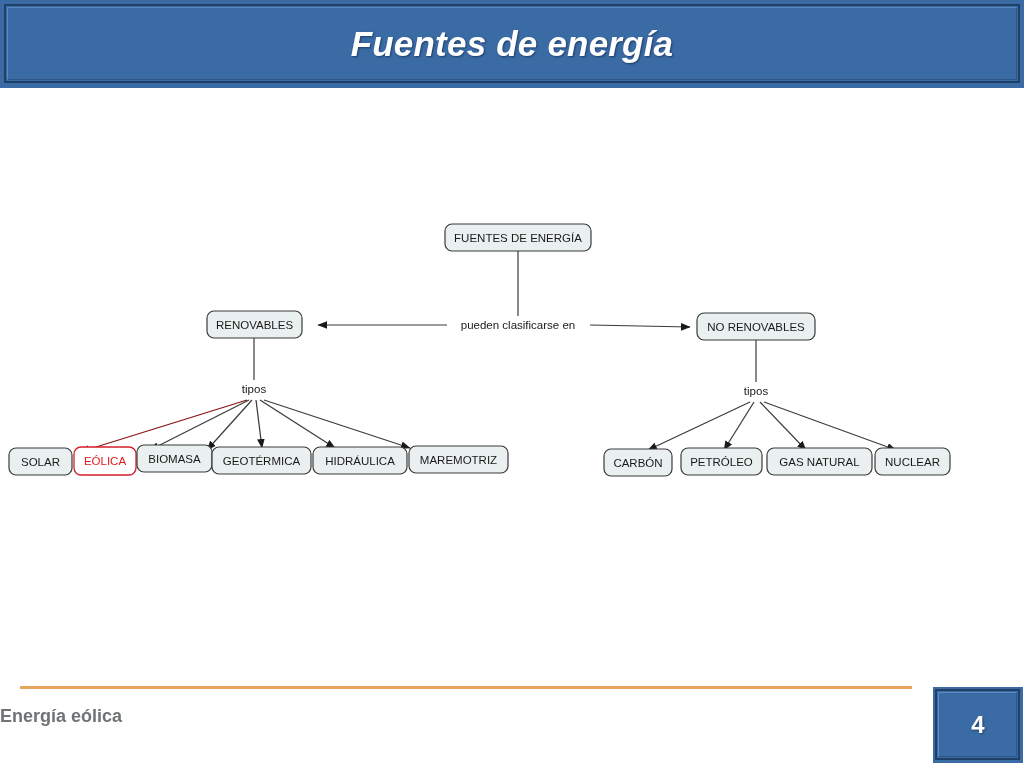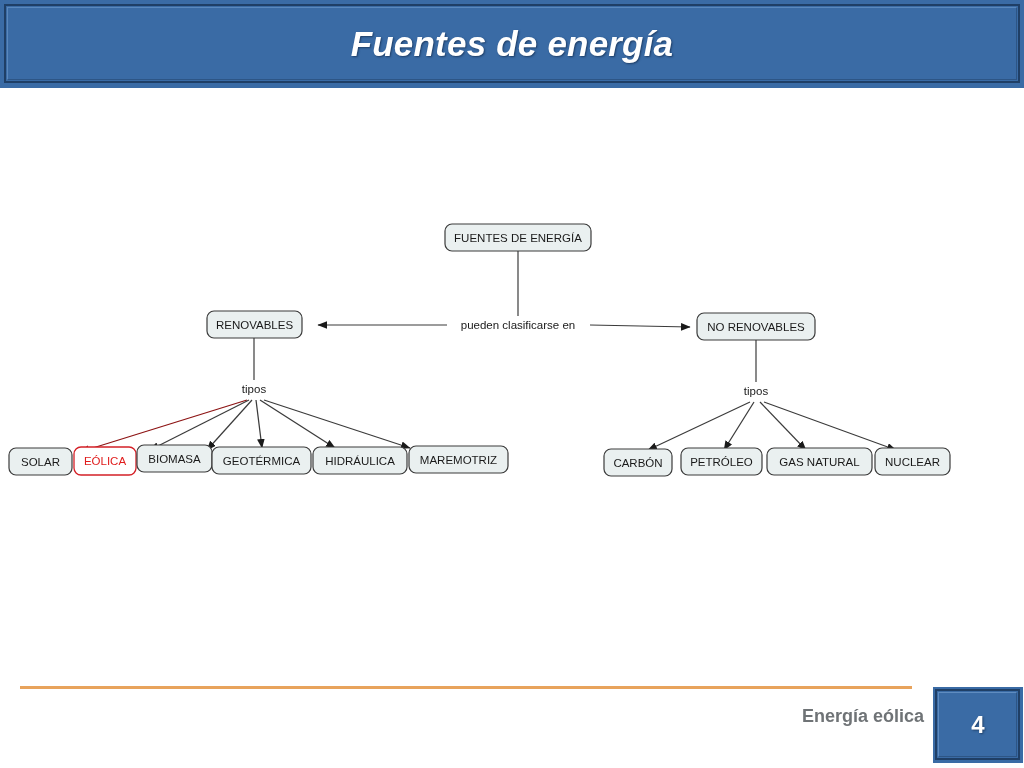--- a/index.html
+++ b/index.html
@@ -119,21 +119,21 @@
     top: 686px;
     width: 892px;
     height: 3px;
     background: #e8a35c;
   }
   .footer-text {
     position: absolute;
     left: 0;
     top: 706px;
     width: 924px;
-    text-align: right;
+    text-align: left;
     color: #6f7376;
     font-size: 18px;
     font-weight: bold;
   }
   .slide-number-box {
     position: absolute;
     left: 933px;
     top: 687px;
     width: 90px;
     height: 76px;

